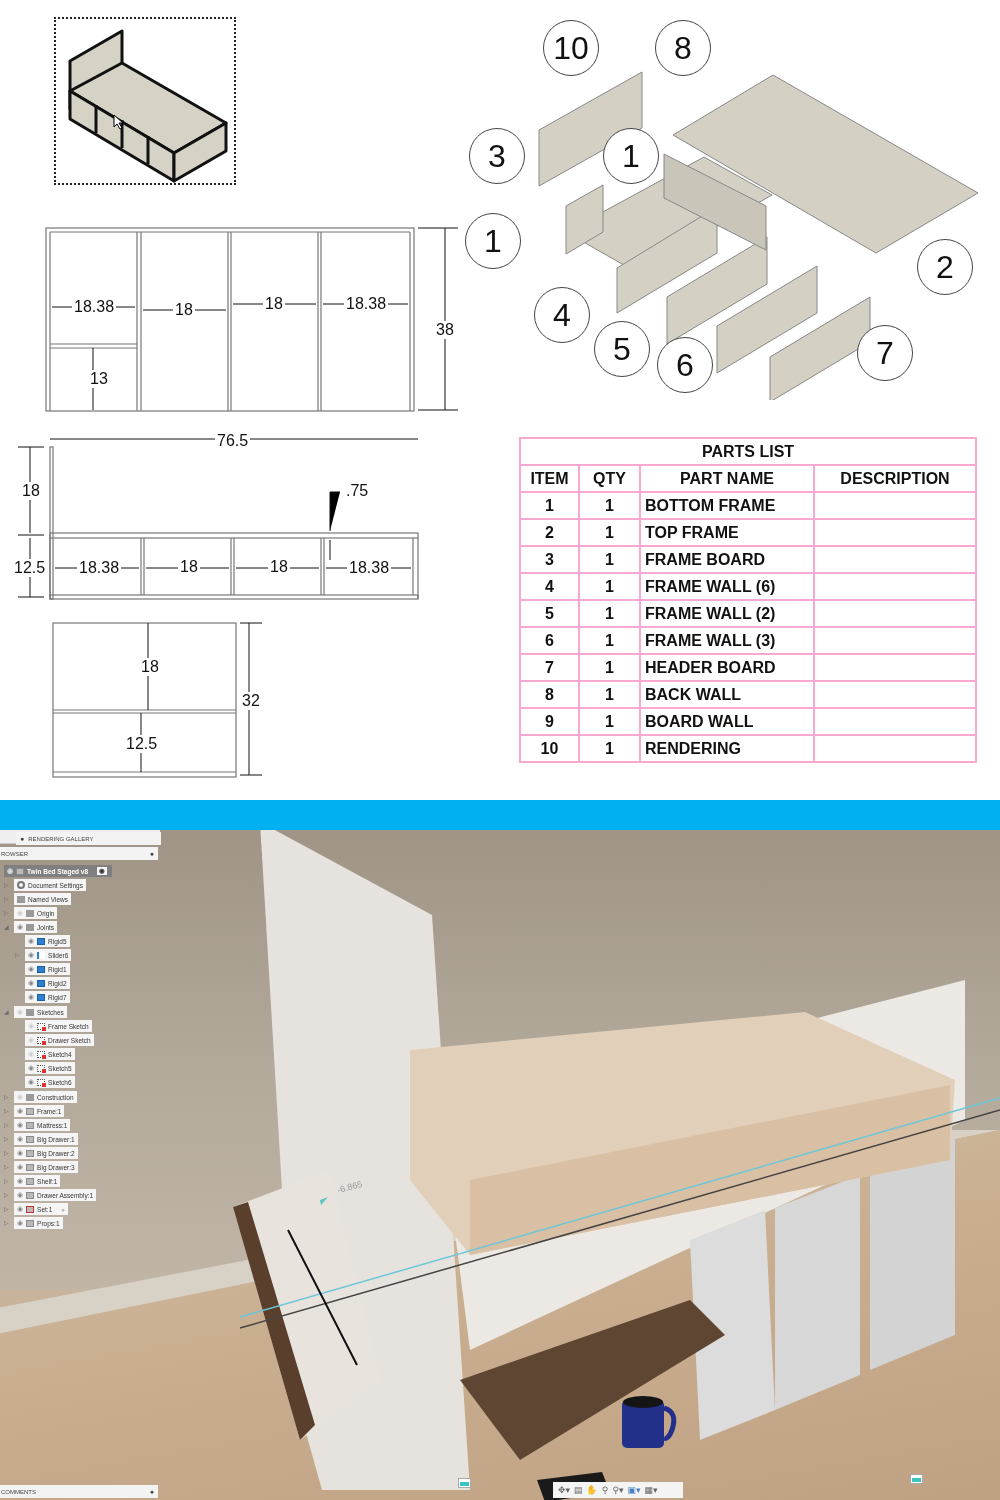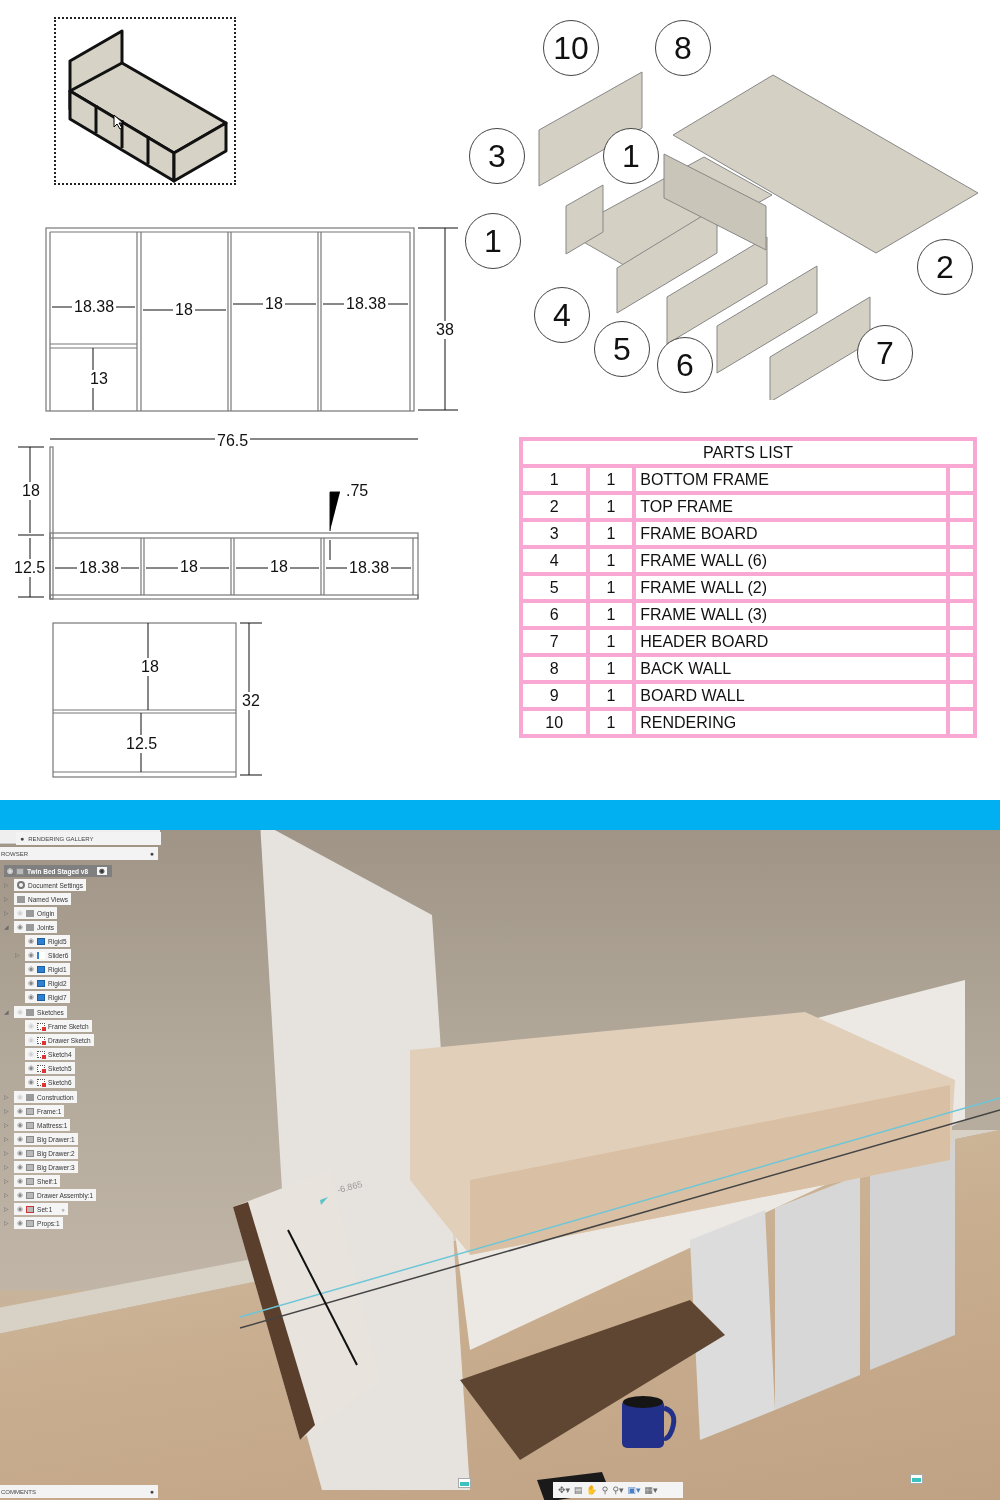--- a/index.html
+++ b/index.html
@@ -6,21 +6,21 @@
   body { width: 1000px; height: 1500px; background: #fff; position: relative; overflow: hidden; font-family: "Liberation Sans", sans-serif; }
   .abs { position: absolute; }
 
   
   .sheet { position: absolute; left: 0; top: 0; width: 1000px; height: 800px; background: #fff; }
   .thumb { position: absolute; left: 54px; top: 17px; width: 182px; height: 168px; border: 2px dotted #222; }
   .dim-text { position: absolute; font-size: 16px; color: #111; background: #fff; padding: 0 2px; line-height: 18px; }
   .balloon { position: absolute; width: 56px; height: 56px; border: 1px solid #444; border-radius: 50%; background: #fff; display: flex; align-items: center; justify-content: center; font-size: 32px; color: #111; }
 
   .parts { position: absolute; left: 519px; top: 437px; width: 458px; border-collapse: collapse; font-size: 16px; color: #111; }
-  .parts td, .parts th { border: 4px solid #f9a8d4; height: 27px; font-weight: normal; padding: 0 4px; }
+  .parts td, .parts th { border: 2px solid #f9a8d4; height: 27px; font-weight: bold; padding: 0 4px; }
   .parts th.title { text-align: center; height: 27px; }
   .parts .c { text-align: center; }
   .parts .l { text-align: left; }
 
   
   .blueband { position: absolute; left: 0; top: 800px; width: 1000px; height: 30px; background: #00b0f0; }
   .viewport { position: absolute; left: 0; top: 830px; width: 1000px; height: 670px; overflow: hidden;
     background: linear-gradient(180deg, #a39788 0%, #b5aa9c 30%, #bdb2a4 48%, #c4b8a9 56%, #c9b69e 62%, #c5ab8c 100%); }
   .wall { position: absolute; left: 0; top: 0; width: 1000px; height: 460px; background: linear-gradient(180deg,#9f9486 0%, #b3a99b 50%, #c0b5a7 100%); }
   .floor { position: absolute; left: 0; top: 300px; width: 1000px; height: 370px; background: linear-gradient(170deg,#d3c0a7 0%, #c8ad8e 50%, #bfa283 100%); clip-path: polygon(0 55%, 100% 0, 100% 100%, 0 100%); }
@@ -184,20 +184,26 @@
   <div class="balloon" style="left:657px;top:337px">6</div>
   <div class="balloon" style="left:857px;top:325px">7</div>
   <div class="balloon" style="left:917px;top:239px">2</div>
 
   <table class="parts">
     <tbody>
         <tr>
           <th class="title" colspan="4">PARTS LIST</th>
         </tr>
     <tr>
+      <th style="width:59px">ITEM</th>
+      <th style="width:61px">QTY</th>
+      <th style="width:174px">PART NAME</th>
+      <th>DESCRIPTION</th>
+    </tr>
+    <tr>
           <td class="c">1</td>
           <td class="c">1</td>
           <td class="l">BOTTOM FRAME</td>
           <td></td>
         </tr>
     <tr>
           <td class="c">2</td>
           <td class="c">1</td>
           <td class="l">TOP FRAME</td>
           <td></td>

